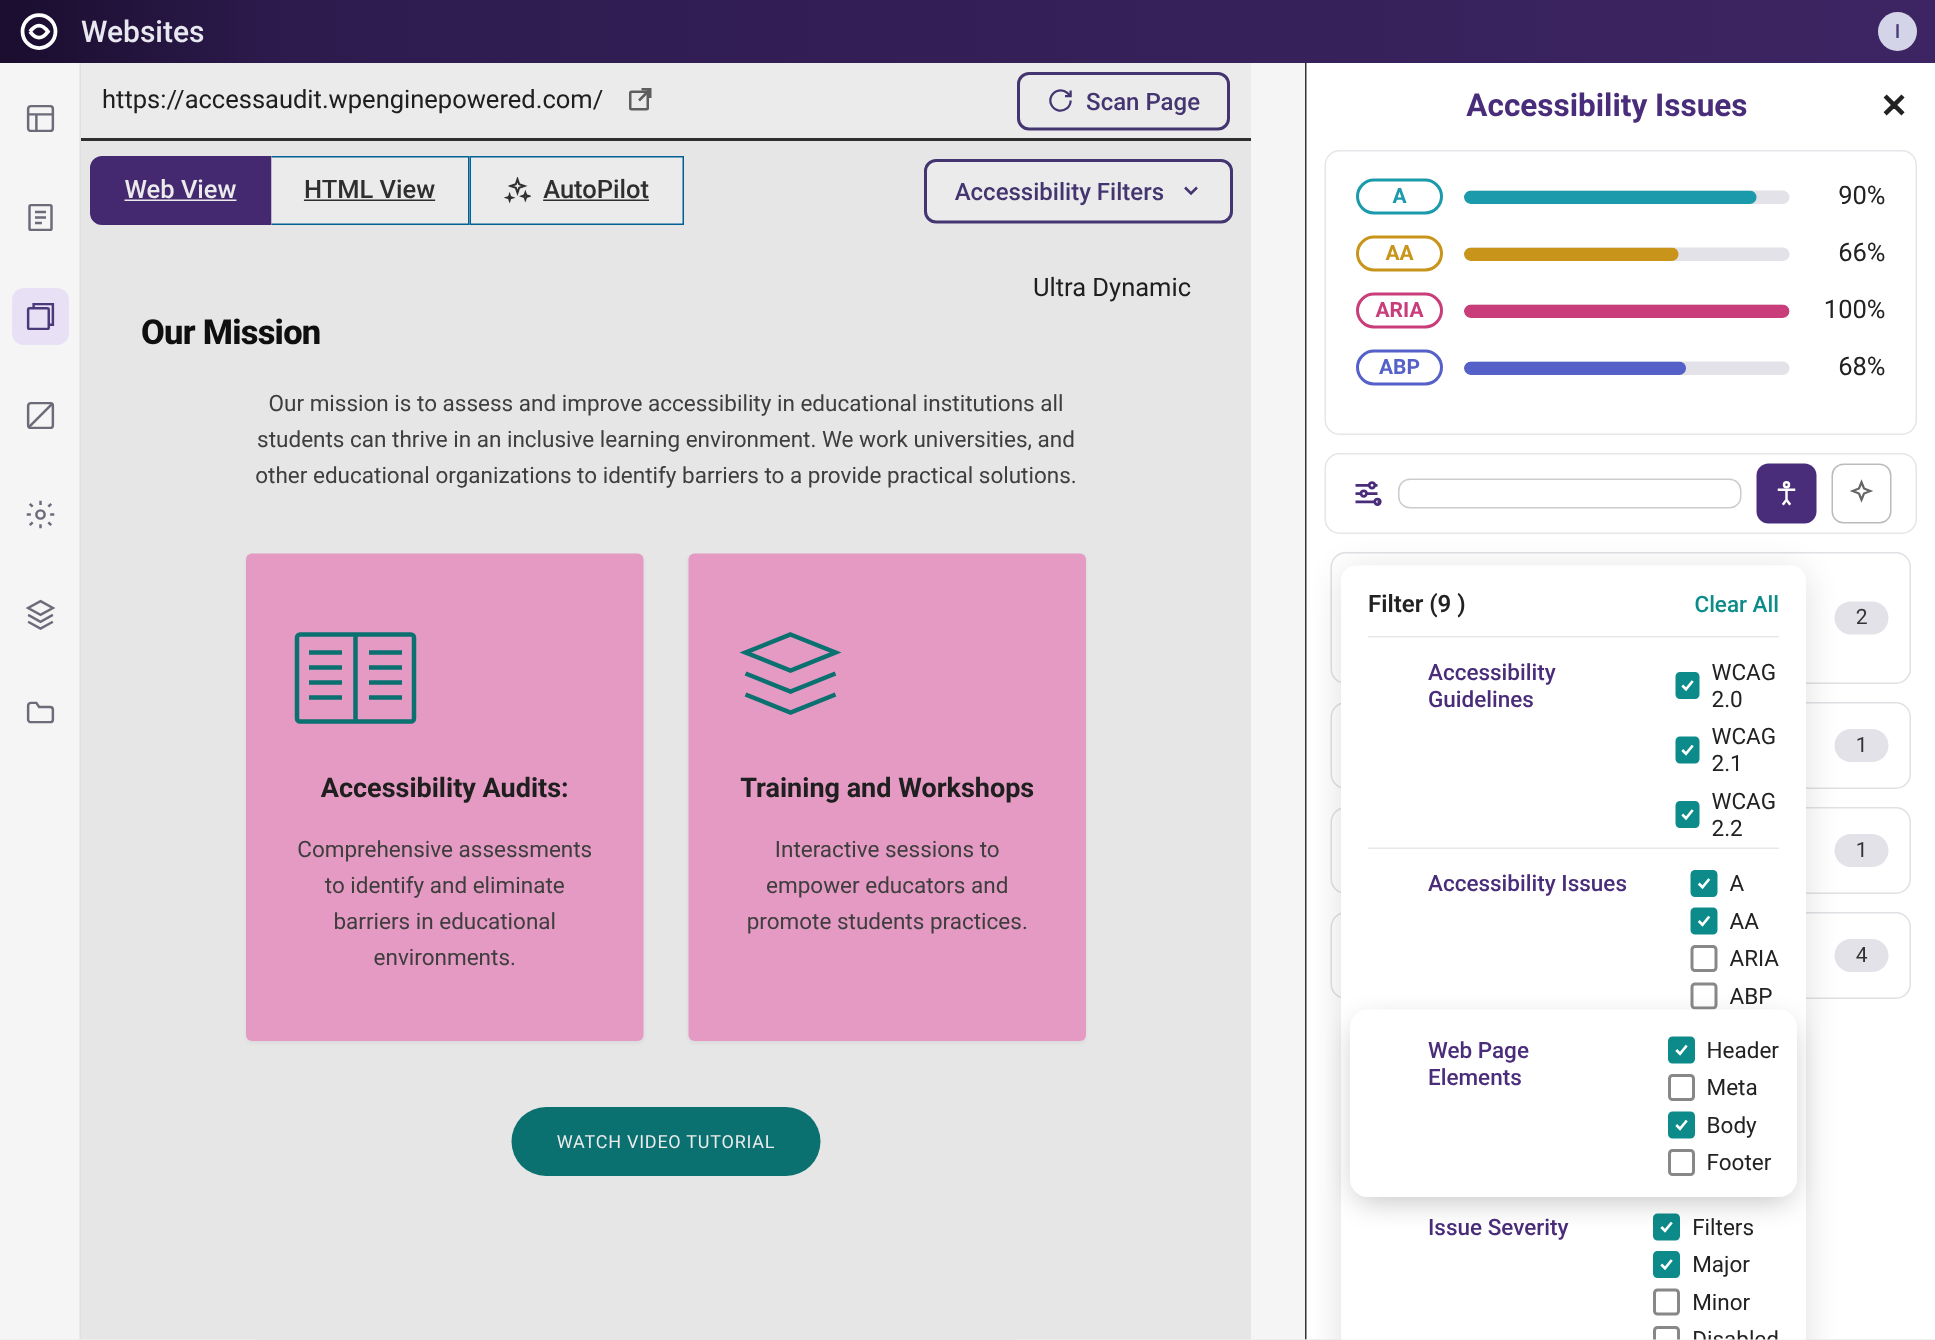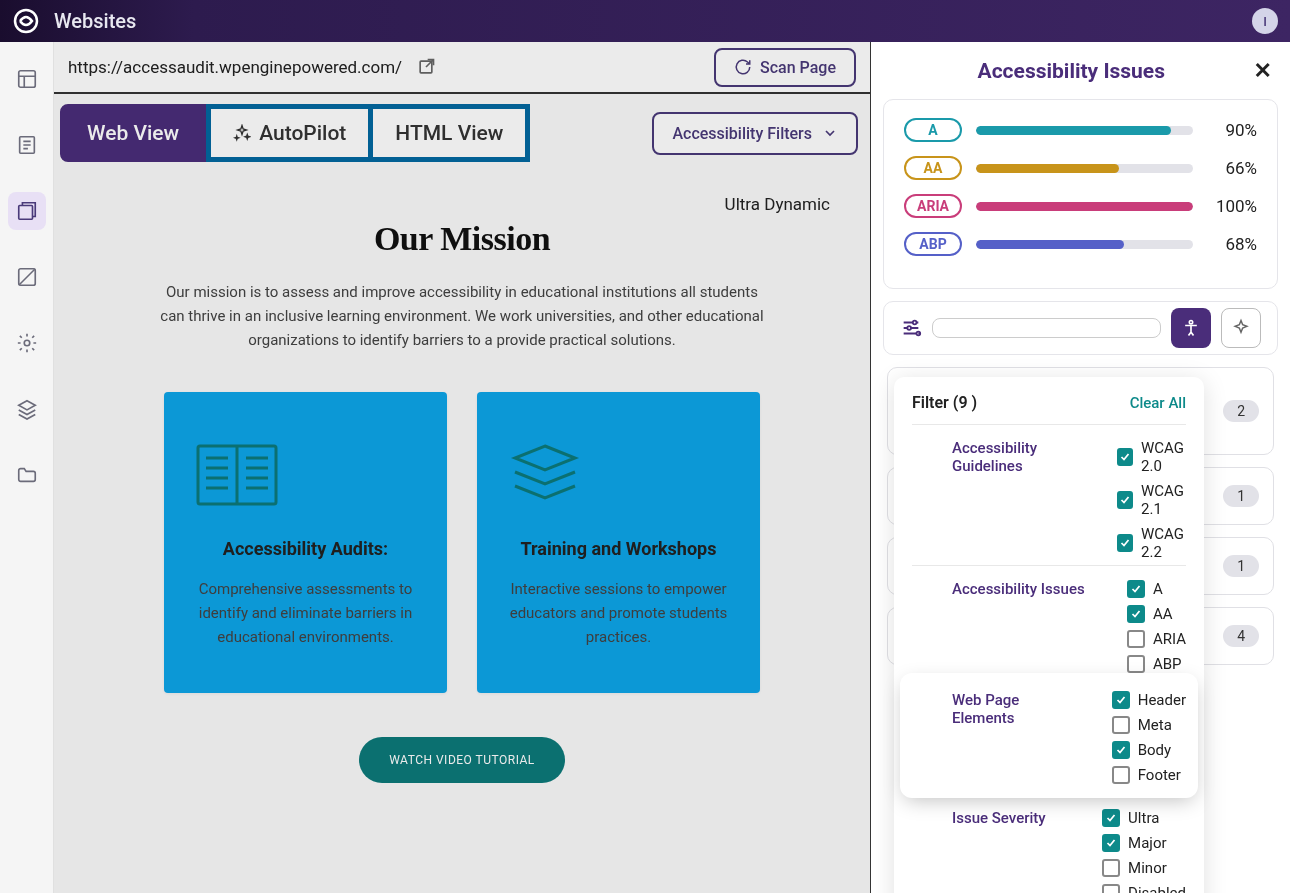--- a/index.html
+++ b/index.html
@@ -9,48 +9,48 @@
 .topbar { height: 42px; background: linear-gradient(90deg, #1a0d2e 0%, #2d1b4e 15%, #3d2563 100%); display: flex; align-items: center; padding: 0 12px; color: #fff; }
 .topbar .logo { width: 28px; height: 28px; margin-right: 14px; }
 .topbar .title { font-size: 20px; font-weight: 500; color: #e8e8f0; }
 .topbar .avatar { margin-left: auto; width: 26px; height: 26px; border-radius: 50%; background: #d4d4e8; display: flex; align-items: center; justify-content: center; color: #4a3a7a; font-size: 13px; font-weight: 500; }
 
 
 .app { display: flex; height: calc(100% - 42px); }
 .sidebar { width: 54px; background: #f5f5f5; border-right: 1px solid #e0e0e0; display: flex; flex-direction: column; align-items: center; padding-top: 18px; gap: 28px; }
 .sidebar-item { width: 38px; height: 38px; border-radius: 8px; display: flex; align-items: center; justify-content: center; cursor: pointer; color: #6b6b7a; }
 .sidebar-item.active { background: #e8e0f5; color: #4a3a7a; }
-.main { flex: 1; display: flex; position: relative; }
+.main { flex: 1; display: flex; position: relative; gap: 36px; }
 .content-area { flex: 1; background: #fafafa; position: relative; }
 .right-panel { width: 420px; background: #fff; border-left: 1px solid #333; position: relative; }
 
 
 .dim-overlay { position: absolute; inset: 0; background: rgba(0,0,0,0.08); pointer-events: none; z-index: 2; }
 
 
 .url-bar { height: 52px; border-bottom: 2px solid #333; display: flex; align-items: center; padding: 0 14px; gap: 14px; background: #fff; }
 .url-text { font-size: 17px; color: #222; flex: 0 0 auto; }
 .open-icon { color: #666; cursor: pointer; }
 .scan-btn { margin-left: auto; border: 2px solid #4a3a7a; color: #4a3a7a; background: transparent; padding: 8px 18px; border-radius: 8px; font-size: 16px; font-weight: 500; display: flex; align-items: center; gap: 8px; cursor: pointer; }
 
 
 .view-row { display: flex; align-items: center; padding: 10px 12px 22px 6px; gap: 0; }
-.view-tab { padding: 12px 22px; font-size: 21px; font-weight: 500; color: #333; cursor: pointer; display: flex; align-items: center; gap: 8px; background: #fff; border: 5px solid #0369a1; border-radius: 0; }
+.view-tab { padding: 12px 22px; font-size: 17px; font-weight: 500; color: #333; cursor: pointer; display: flex; align-items: center; gap: 8px; background: #fff; border: 1px solid #0369a1; border-radius: 0; text-decoration: underline; }
 .view-tab:first-child { border-radius: 8px 0 0 8px; }
 .view-tab:last-child { border-radius: 0 8px 8px 0; border-left: none; }
 .view-tab.active { background: #4a2d7a; color: #fff; border-color: #4a2d7a; }
 .filters-btn { margin-left: auto; border: 2px solid #4a3a7a; color: #4a3a7a; background: #fff; padding: 10px 18px; border-radius: 8px; font-size: 16px; font-weight: 500; display: flex; align-items: center; gap: 10px; cursor: pointer; }
 
 
 .page-content { padding: 10px 40px; }
 .subtitle { text-align: right; font-size: 17px; color: #222; }
-.mission-title { text-align: center; font-size: 34px; font-weight: 800; color: #111; margin-top: 6px; letter-spacing: -0.5px; font-family: Liberation Serif, serif; }
+.mission-title { text-align: left; font-size: 23px; font-weight: 800; color: #111; margin-top: 6px; letter-spacing: -0.5px; }
 .mission-text { text-align: center; font-size: 15px; color: #444; margin-top: 22px; line-height: 1.6; padding: 0 60px; }
 .cards { display: flex; gap: 30px; margin-top: 40px; padding: 0 70px; }
-.card { flex: 1; background: #0ea5e9; border-radius: 4px; padding: 48px 28px 44px; text-align: center; box-shadow: 0 1px 3px rgba(0,0,0,0.06); }
+.card { flex: 1; background: #f9a8d4; border-radius: 4px; padding: 48px 28px 44px; text-align: center; box-shadow: 0 1px 3px rgba(0,0,0,0.06); }
 .card-icon { margin: 0 auto 28px; color: #0d7a7a; }
 .card h3 { font-size: 18px; font-weight: 700; color: #222; margin-bottom: 18px; }
 .card p { font-size: 15px; color: #444; line-height: 1.6; }
 .tutorial-btn { display: block; margin: 44px auto 0; background: #0d7a7a; color: #fff; border: none; border-radius: 28px; padding: 16px 30px; font-size: 12px; font-weight: 400; letter-spacing: 0.5px; cursor: pointer; }
 
 
 .panel-header { display: flex; align-items: center; padding: 16px 18px; }
 .panel-title { flex: 1; text-align: center; font-size: 21px; font-weight: 700; color: #4a2d7a; }
 .close-icon { font-size: 22px; font-weight: 700; color: #222; cursor: pointer; }
 .progress-section { padding: 4px 20px 18px; border: 1px solid #e5e5ea; border-radius: 10px; margin: 0 12px 12px; }
@@ -170,31 +170,31 @@
               </svg>
             </span>
           <span>Scan Page</span>
         </button>
       </div>
 
       <div class="view-row">
         <div class="view-tab active">
             <span>Web View</span>
           </div>
+        <div class="view-tab" style="border-left:none">
+            <span>HTML View</span>
+          </div>
         <div class="view-tab">
           <span>
               <svg width="18" height="18" viewBox="0 0 24 24" fill="none" stroke="currentColor" stroke-width="1.8">
                 <path d="M12 2l1.5 4.5L18 8l-4.5 1.5L12 14l-1.5-4.5L6 8l4.5-1.5L12 2zM19 14l.8 2.2L22 17l-2.2.8L19 20l-.8-2.2L16 17l2.2-.8zM5 16l.6 1.8L7.4 18.4 5.6 19 5 20.8 4.4 19 2.6 18.4 4.4 17.8z"></path>
               </svg>
             </span>
           <span>AutoPilot</span>
         </div>
-        <div class="view-tab" style="border-left:none">
-            <span>HTML View</span>
-          </div>
         <button class="filters-btn">
           <span>Accessibility Filters</span>
           <span>
               <svg width="16" height="16" viewBox="0 0 24 24" fill="none" stroke="currentColor" stroke-width="2.5">
                 <path d="M6 9l6 6 6-6"></path>
               </svg>
             </span>
         </button>
       </div>
 
@@ -398,21 +398,21 @@
           </div>
           <div class="filter-section">
             <div class="filter-label">Issue Severity</div>
             <div class="filter-options">
               <div class="opt">
                 <span class="chk on">
                   <svg width="12" height="12" viewBox="0 0 24 24" fill="none" stroke="currentColor" stroke-width="3.5">
                     <path d="M5 12l5 5 9-11"></path>
                   </svg>
                 </span>
-                <span>Ultra</span>
+                <span>Filters</span>
               </div>
               <div class="opt">
                 <span class="chk on">
                   <svg width="12" height="12" viewBox="0 0 24 24" fill="none" stroke="currentColor" stroke-width="3.5">
                     <path d="M5 12l5 5 9-11"></path>
                   </svg>
                 </span>
                 <span>Major</span>
               </div>
               <div class="opt">

